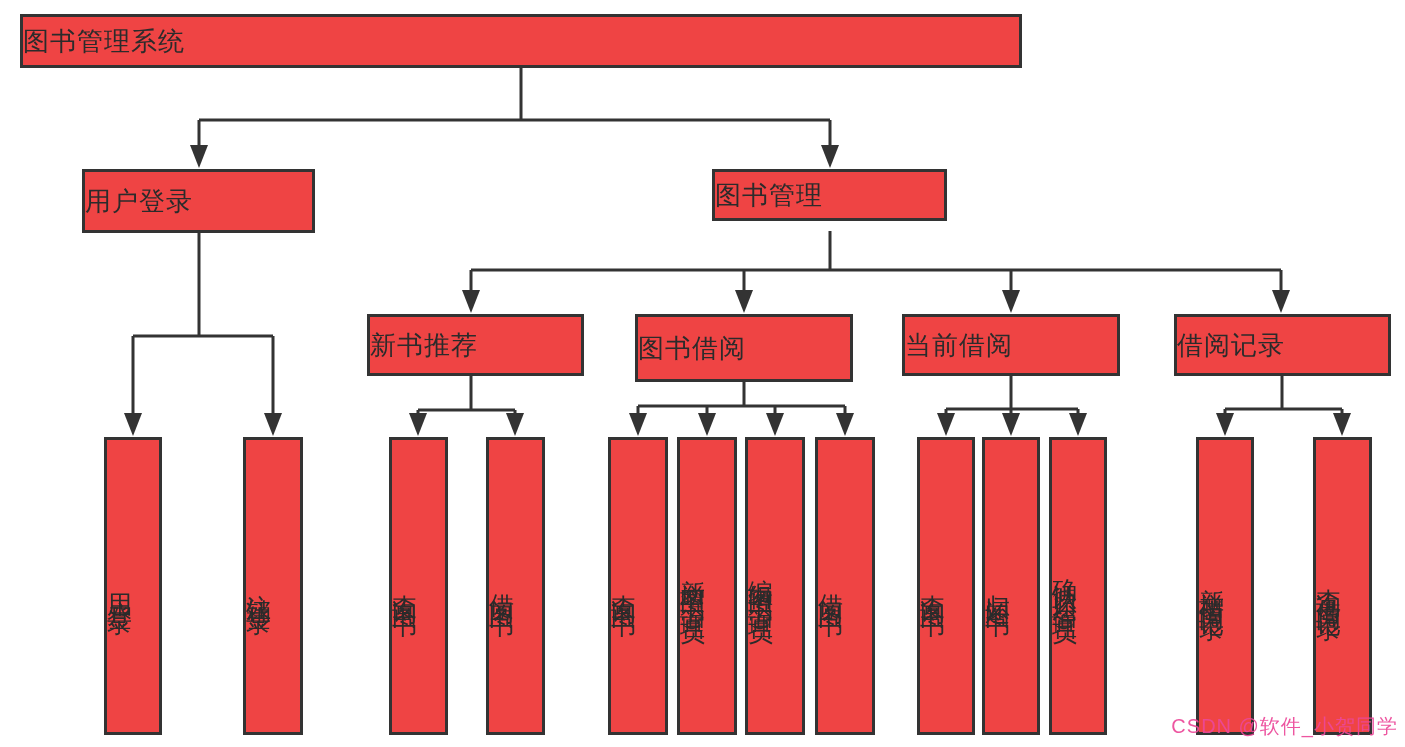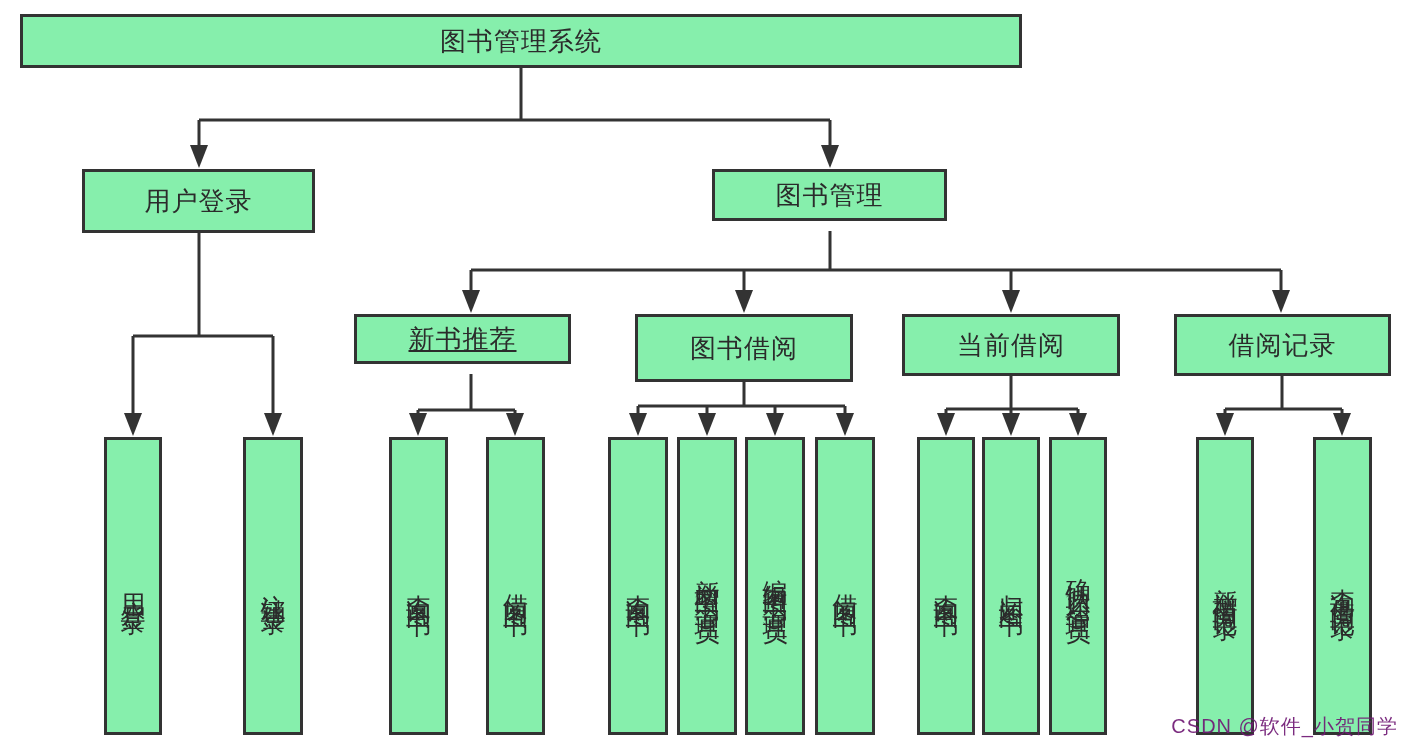--- a/index.html
+++ b/index.html
@@ -4,56 +4,56 @@
 <style>
   html,body{margin:0;padding:0;background:#ffffff;}
   .stage{
     position:relative;width:1405px;height:747px;background:#ffffff;
     font-family:"Liberation Sans","DejaVu Sans",sans-serif;overflow:hidden;
   }
   .wires{position:absolute;left:0;top:0;z-index:1;}
   .wire{stroke:#333333;stroke-width:3;fill:none;}
   .arrow{fill:#333333;stroke:none;}
   .box{
-    position:absolute;box-sizing:border-box;border:3px solid #333333;background:#86efac;
-    display:flex;align-items:center;justify-content:center;color:#2b2b2b;z-index:2;
+    position:absolute;box-sizing:border-box;border:3px solid #333333;background:#ef4444;
+    display:flex;align-items:center;justify-content:flex-start;color:#2b2b2b;z-index:2;
   }
   .box.h .lbl{font-size:26px;letter-spacing:1px;white-space:nowrap;}
   .box.v .lbl{
     writing-mode:vertical-rl;text-orientation:mixed;
     font-size:25px;letter-spacing:6px;line-height:1;white-space:nowrap;
   }
   
   .n-root{left:20px;top:14px;width:1002px;height:54px;}
   
   .n-l2-0{left:82px;top:169px;width:233px;height:64px;}
   .n-l2-1{left:712px;top:169px;width:235px;height:52px;}
   
-  .n-l3-0{left:354px;top:314px;width:217px;height:50px;text-decoration:underline;}
+  .n-l3-0{left:367px;top:314px;width:217px;height:62px;}
   .n-l3-1{left:635px;top:314px;width:218px;height:68px;}
   .n-l3-2{left:902px;top:314px;width:218px;height:62px;}
   .n-l3-3{left:1174px;top:314px;width:217px;height:62px;}
   
   .leaf{top:437px;height:298px;}
   .n-l4-0{left:104px;width:58px;}
   .n-l4-1{left:243px;width:60px;}
   .n-l4-2{left:389px;width:59px;}
   .n-l4-3{left:486px;width:59px;}
   .n-l4-4{left:608px;width:60px;}
   .n-l4-5{left:677px;width:60px;}
   .n-l4-6{left:745px;width:60px;}
   .n-l4-7{left:815px;width:60px;}
   .n-l4-8{left:917px;width:58px;}
   .n-l4-9{left:982px;width:58px;}
   .n-l4-10{left:1049px;width:58px;}
   .n-l4-11{left:1196px;width:58px;}
   .n-l4-12{left:1313px;width:59px;}
   .watermark{
     position:absolute;top:713px;right:7px;z-index:3;
-    font-size:20px;color:#701a75;letter-spacing:1px;opacity:.92;white-space:nowrap;
+    font-size:20px;color:#ec4899;letter-spacing:1px;opacity:.92;white-space:nowrap;
   }
 </style>
 </head>
 <body>
 
 <div class="stage">
 
   <svg class="wires" width="1405" height="747" viewBox="0 0 1405 747" xmlns="http://www.w3.org/2000/svg">
 
     <path class="wire" d="M521 66 L521 120 M199 120 L830 120 M199 120 L199 147 M830 120 L830 147"></path>

